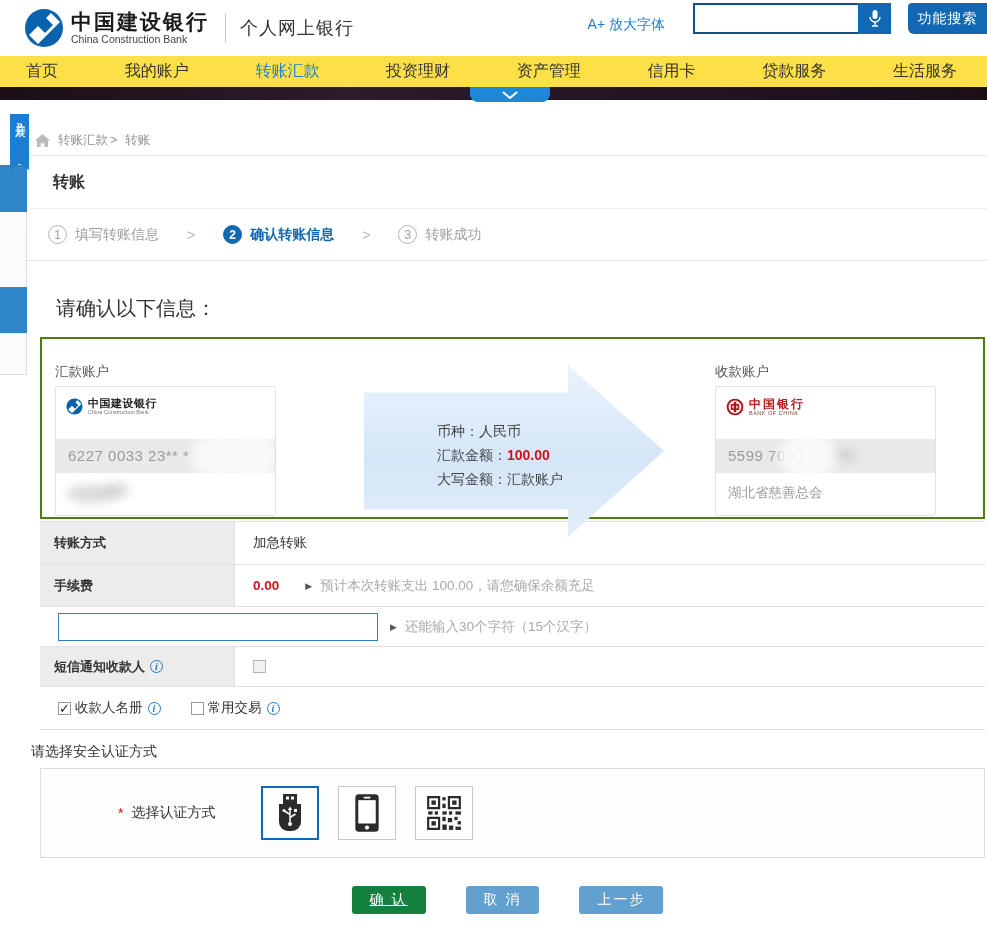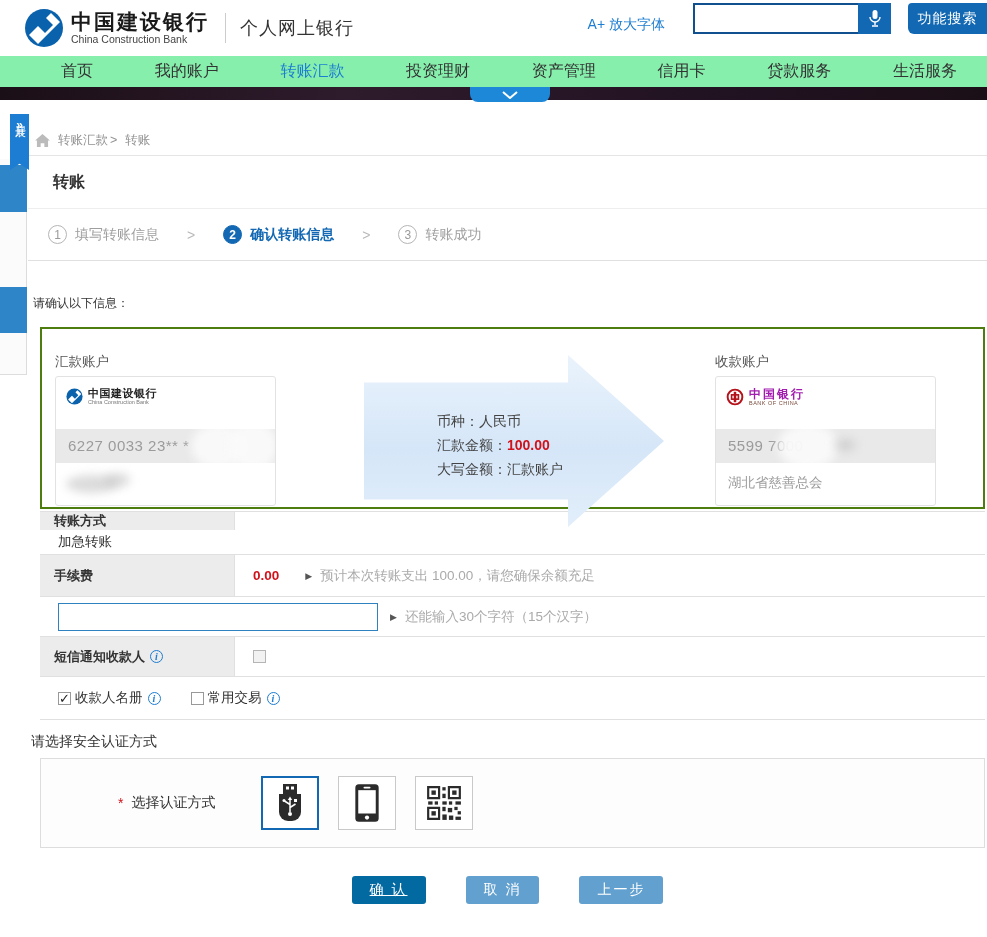--- a/index.html
+++ b/index.html
@@ -16,21 +16,21 @@
   .hdr-divider { width:1px; height:30px; background:#ccc; margin:0 14px 0 16px; }
   .portal-title { font-size:18px; color:#333; letter-spacing:1px; }
   .hdr-right { position:absolute; right:0; top:3px; display:flex; align-items:flex-end; height:31px; }
   .font-zoom { color:#1d7dd2; font-size:14px; margin-right:28px; cursor:pointer; white-space:nowrap; }
   .search-wrap { display:flex; height:31px; }
   .search-input { width:165px; height:31px; border:2px solid #11508f; border-right:none; outline:none; padding:0 6px; font-size:13px; }
   .mic-btn { width:33px; height:31px; background:#1268b3; border:none; display:flex; align-items:center; justify-content:center; cursor:pointer; }
   .func-search-btn { margin-left:17px; width:79px; height:31px; background:#1268b3; color:#fff; border:none; font-size:14px; border-radius:4px 0 0 6px; cursor:pointer; letter-spacing:1px; }
 
   
-  .nav { height:31px; display:flex; align-items:center; padding:0 30px 0 61px; justify-content:space-between; background:#86efac; }
+  .nav { height:31px; display:flex; align-items:center; padding:0 30px 0 26px; justify-content:space-between; background:#fde047; }
   .nav-item { font-size:16px; color:#333; text-decoration:none; cursor:pointer; white-space:nowrap; }
   .nav-item.active { color:#1d7dd2; }
   .dark-bar { height:13px; background:linear-gradient(90deg,#1b0f17,#2e1b2c 35%,#221323 70%,#1b0f17); }
   .pull-tab { position:absolute; left:470px; top:87px; width:80px; height:15px; background:#1e88d8; border-radius:0 0 8px 8px; display:flex; align-items:center; justify-content:center; cursor:pointer; z-index:5; }
 
   
   .expand-ribbon { position:absolute; left:10px; top:114px; width:19px; height:56px; background:#1d7dd2; color:#fff; font-size:11px; text-align:center; line-height:1.25; padding-top:4px; cursor:pointer; clip-path:polygon(0 0,100% 0,100% 100%,50% 89%,0 100%); z-index:4; }
   .side-strip { position:absolute; left:0; top:159px; width:27px; height:216px; background:#fbfbfb; border-right:1px solid #ddd; border-bottom:1px solid #ddd; z-index:3; }
   .strip-block { position:absolute; left:0; width:27px; background:#2e86c8; }
   .strip-block.b1 { top:6px; height:47px; }
@@ -43,50 +43,50 @@
   .breadcrumb .sep { margin-left:2px; }
   .title-block { border-top:1px solid #e5e5e5; border-bottom:1px solid #eee; height:54px; display:flex; align-items:center; padding-left:25px; }
   .page-title { font-size:16px; font-weight:bold; color:#333; }
   .steps { height:52px; border-bottom:1px solid #e0e0e0; display:flex; align-items:center; padding-left:20px; }
   .step { display:flex; align-items:center; }
   .step-badge { width:19px; height:19px; border-radius:50%; border:1px solid #b5b5b5; color:#9a9a9a; font-size:12px; display:flex; align-items:center; justify-content:center; }
   .step-label { margin-left:8px; font-size:14px; color:#9f9f9f; }
   .step.active .step-badge { background:#1268b3; border-color:#1268b3; color:#fff; font-weight:bold; }
   .step.active .step-label { color:#1268b3; font-weight:bold; }
   .step-sep { color:#b9b9b9; font-size:14px; margin:0 28px; }
-  .confirm-prompt { margin-top:34px; padding-left:5px; font-size:12px; color:#333; }
+  .confirm-prompt { margin-top:34px; padding-left:28px; font-size:20px; color:#333; }
 
   
   .confirm-box { position:relative; margin:15px 0 0 12px; width:945px; height:182px; border:2px solid #4d7c0f; background:#fff; }
   .acct-label { position:absolute; top:24px; font-size:13.5px; color:#555; }
   .from-label { left:13px; } .to-label { left:673px; }
   .card { position:absolute; top:47px; width:221px; height:130px; background:#fff; border:1px solid #e2e2e2; border-radius:3px; }
   .card.from { left:13px; } .card.to { left:673px; }
   .card-logo-row { height:52px; padding:11px 0 0 10px; display:flex; align-items:flex-start; }
   .card-logo-text { margin-left:5px; line-height:1.05; }
   .card-cn { font-size:11px; font-weight:bold; color:#222; letter-spacing:0.5px; }
   .card-en { font-size:5.5px; color:#777; }
-  .boc-cn { font-family:"Liberation Serif","DejaVu Serif",serif; font-size:12px; font-weight:bold; color:#a21caf; letter-spacing:2px; }
+  .boc-cn { font-family:"Liberation Serif","DejaVu Serif",serif; font-size:12px; font-weight:bold; color:#b91c1c; letter-spacing:2px; }
   .boc-en { font-size:5.5px; color:#7a4a3a; letter-spacing:0.5px; }
   .acct-band { position:absolute; top:52px; left:0; right:0; height:34px; background:#e9e9e9; color:#9b9b9b; font-size:15px; line-height:34px; padding-left:12px; letter-spacing:0.5px; overflow:hidden; }
   .holder { position:absolute; top:86px; left:0; right:0; bottom:0; padding:11px 12px; color:#9b9b9b; font-size:13.5px; overflow:hidden; }
   .blob { position:absolute; border-radius:50%; filter:blur(5px); }
   .blob.white { background:rgba(250,250,250,0.95); }
   .blob.gray { background:rgba(190,190,190,0.55); }
 
   .transfer-arrow { position:absolute; left:322px; top:26px; width:300px; height:172px; background:linear-gradient(180deg,#eaf3fc 0%,#d5e6f8 55%,#e2eefa 100%); clip-path:polygon(0 16%,68% 16%,68% 0,100% 50%,68% 100%,68% 84%,0 84%); }
   .arrow-text { position:absolute; left:395px; top:80px; font-size:14px; color:#444; line-height:24px; white-space:nowrap; }
   .amount-red { color:#d0121b; font-weight:bold; }
 
   
   .details { margin:2px 0 0 12px; width:945px; border-bottom:1px solid #e0e0e0; }
   .drow { display:flex; border-top:1px solid #e0e0e0; }
   .dlabel { width:195px; background:#ececec; font-size:13px; font-weight:bold; color:#333; padding:0 0 0 14px; display:flex; align-items:center; border-right:1px solid #e0e0e0; }
   .dvalue { flex:1; display:flex; align-items:center; padding-left:18px; font-size:13.5px; color:#333; background:#fff; }
-  .h43 { height:43px;flex-direction:column; } .h42 { height:42px; } .h40 { height:40px; }
+  .h43 { height:43px; } .h42 { height:42px; } .h40 { height:40px; }
   .fee-val { color:#d0121b; font-weight:bold; margin-right:26px; }
   .caret { color:#555; font-size:9px; margin-right:8px; }
   .gray-note { color:#aaa; }
   .memo-input { width:320px; height:28px; border:1px solid #2f81c0; outline:none; padding:0 6px; font-size:13px; margin-right:12px; }
   .info-icon { display:inline-block; width:13px; height:13px; border:1px solid #1d7dd2; border-radius:50%; color:#1d7dd2; font-size:10px; line-height:12px; text-align:center; font-family:"Liberation Serif","DejaVu Serif",serif; font-style:italic; font-weight:bold; margin-left:5px; cursor:pointer; flex:none; }
   .checkbox { display:inline-block; width:13px; height:13px; border:1px solid #999; background:#fff; position:relative; cursor:pointer; flex:none; }
   .checkbox.plain { background:#f2f2f2; border-color:#b5b5b5; }
   .checkbox.checked::after { content:"✓"; position:absolute; left:0; top:-2px; font-size:13px; color:#222; font-weight:bold; }
   .save-opt { display:flex; align-items:center; margin-right:30px; }
   .save-opt .opt-label { margin-left:4px; }
@@ -96,21 +96,21 @@
   .security-box { margin:7px 0 0 12px; width:945px; height:90px; border:1px solid #ddd; background:#fdfdfd; display:flex; align-items:center; }
   .req-mark { color:#d0121b; font-size:14px; margin:0 8px 0 77px; }
   .auth-label { font-size:14px; color:#333; width:130px; }
   .auth-opts { display:flex; align-items:center; gap:19px; }
   .auth-opt { width:58px; height:54px; background:#fff; border:1px solid #c9c9c9; display:flex; align-items:center; justify-content:center; cursor:pointer; }
   .auth-opt.selected { border:2px solid #1268b3; }
 
   
   .actions { margin-top:28px; display:flex; justify-content:center; gap:40px; }
   .btn { height:28px; border:none; border-radius:3px; color:#fff; font-size:14px; cursor:pointer; letter-spacing:2px; padding:0 18px; }
-  .btn.primary { background:#0369a1;text-decoration:underline; }
+  .btn.primary { background:#15803d;text-decoration:underline; }
   .btn.secondary { background:#62a0cf; }
 </style>
 </head>
 <body>
 
 <div class="page">
 
   <div class="header">
     <div class="logo-group">
       <svg class="logo-mark" viewBox="0 0 40 40">

